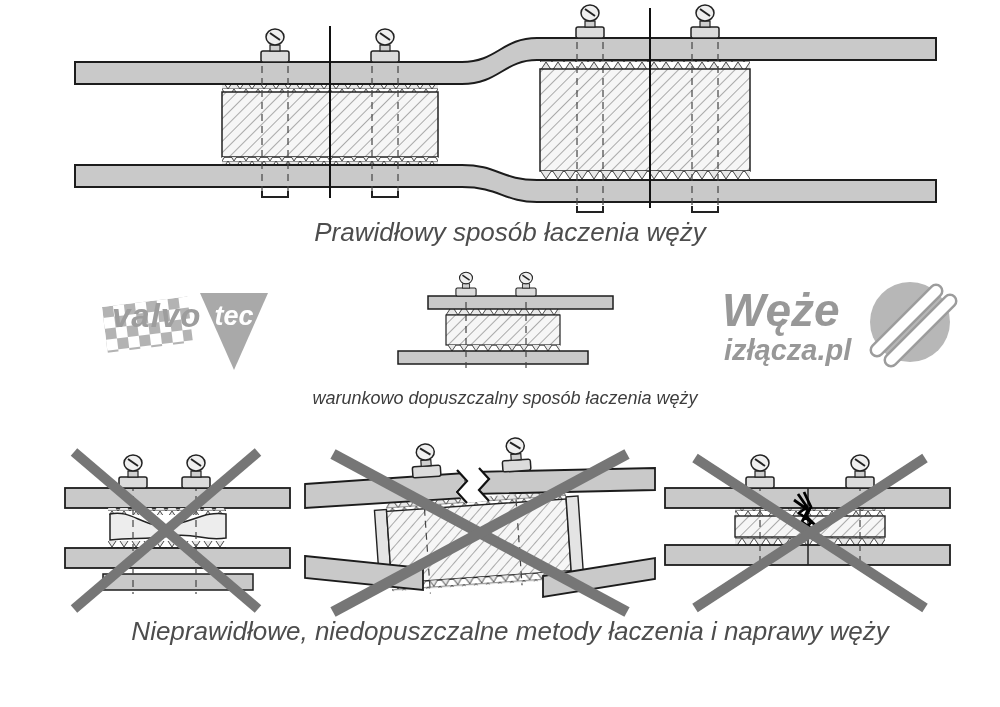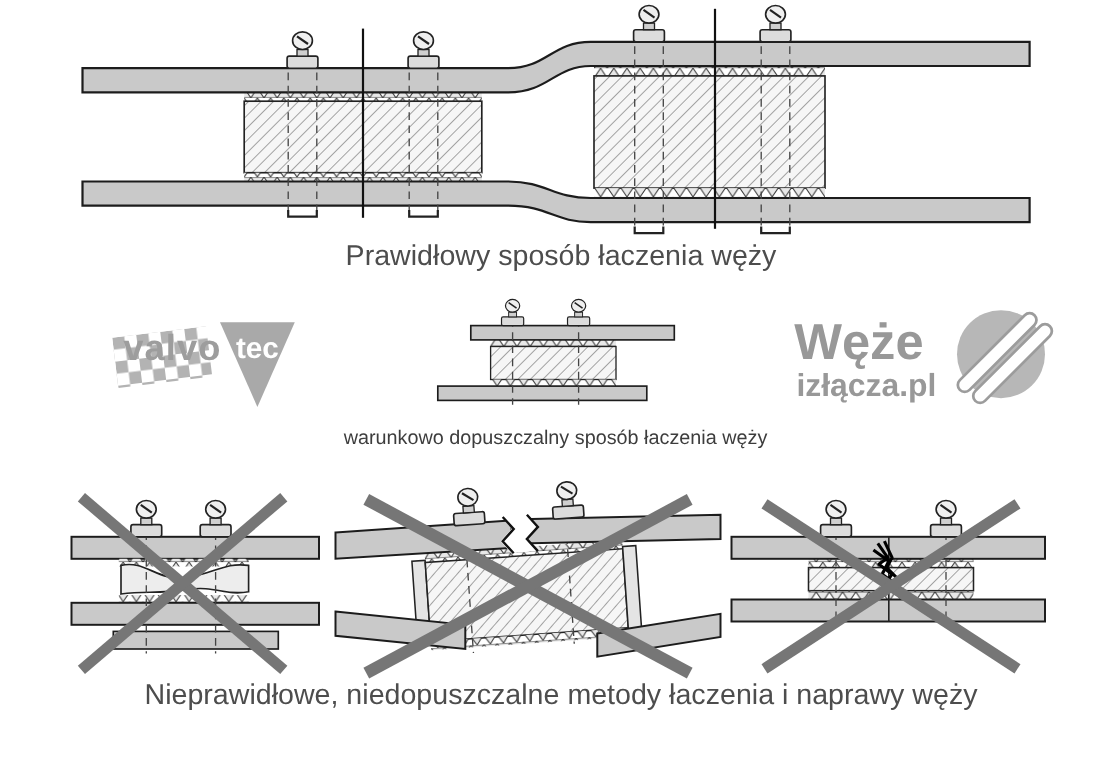--- a/index.html
+++ b/index.html
@@ -1,18 +1,18 @@
 <!DOCTYPE html>
 <html><head>
 <meta charset="utf-8">
 <style>
   html,body { margin:0; padding:0; background:#fff; }
   .canvas {
     position:relative; width:1000px; height:707px; background:#ffffff;
-    overflow:hidden; font-family:"Liberation Sans", sans-serif;
+    overflow:hidden; font-family:"Liberation Sans", sans-serif;font-style:italic;
   }
   svg text { font-family:"Liberation Sans", sans-serif; }
   .caption-lg { font-size:26px; fill:#4d4d4d; }
   .caption-sm { font-size:18px; fill:#3d3d3d; }
   .valvo-text { font-size:33px; fill:#9d9d9d; font-weight:bold; letter-spacing:1px; }
   .tec-text   { font-size:27px; fill:#ffffff; font-weight:bold; }
   .weze-text  { font-size:46px; fill:#989898; font-weight:bold; }
   .weze-sub   { font-size:29px; fill:#989898; font-weight:bold; }
   g.dash line { stroke:#444; stroke-width:1.2; stroke-dasharray:7 5; fill:none; }
   .wall  { fill:#c9c9c9; stroke:#1c1c1c; }

